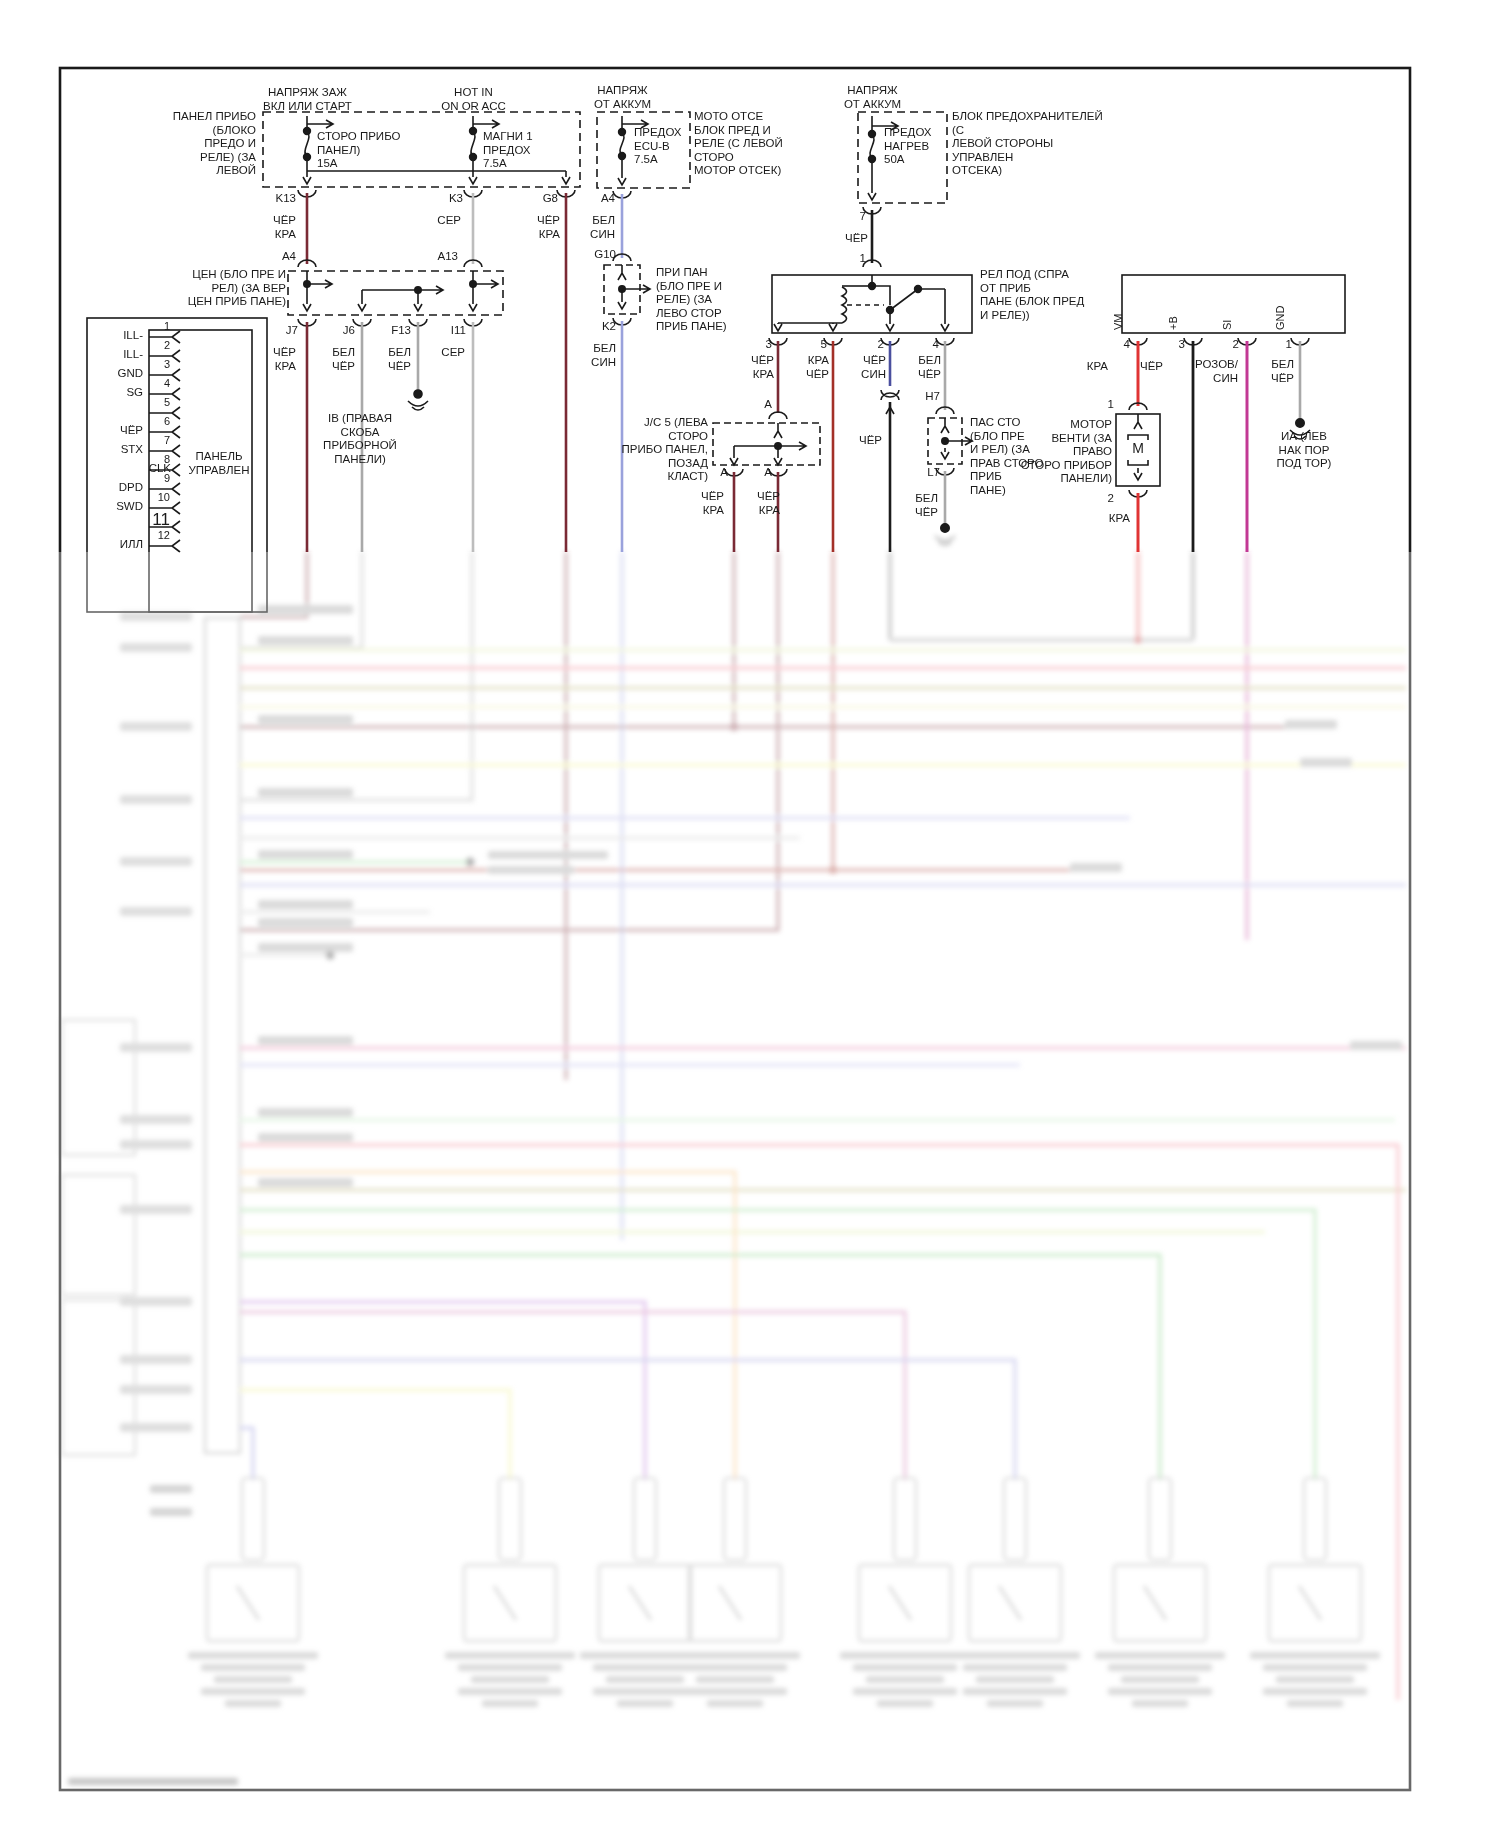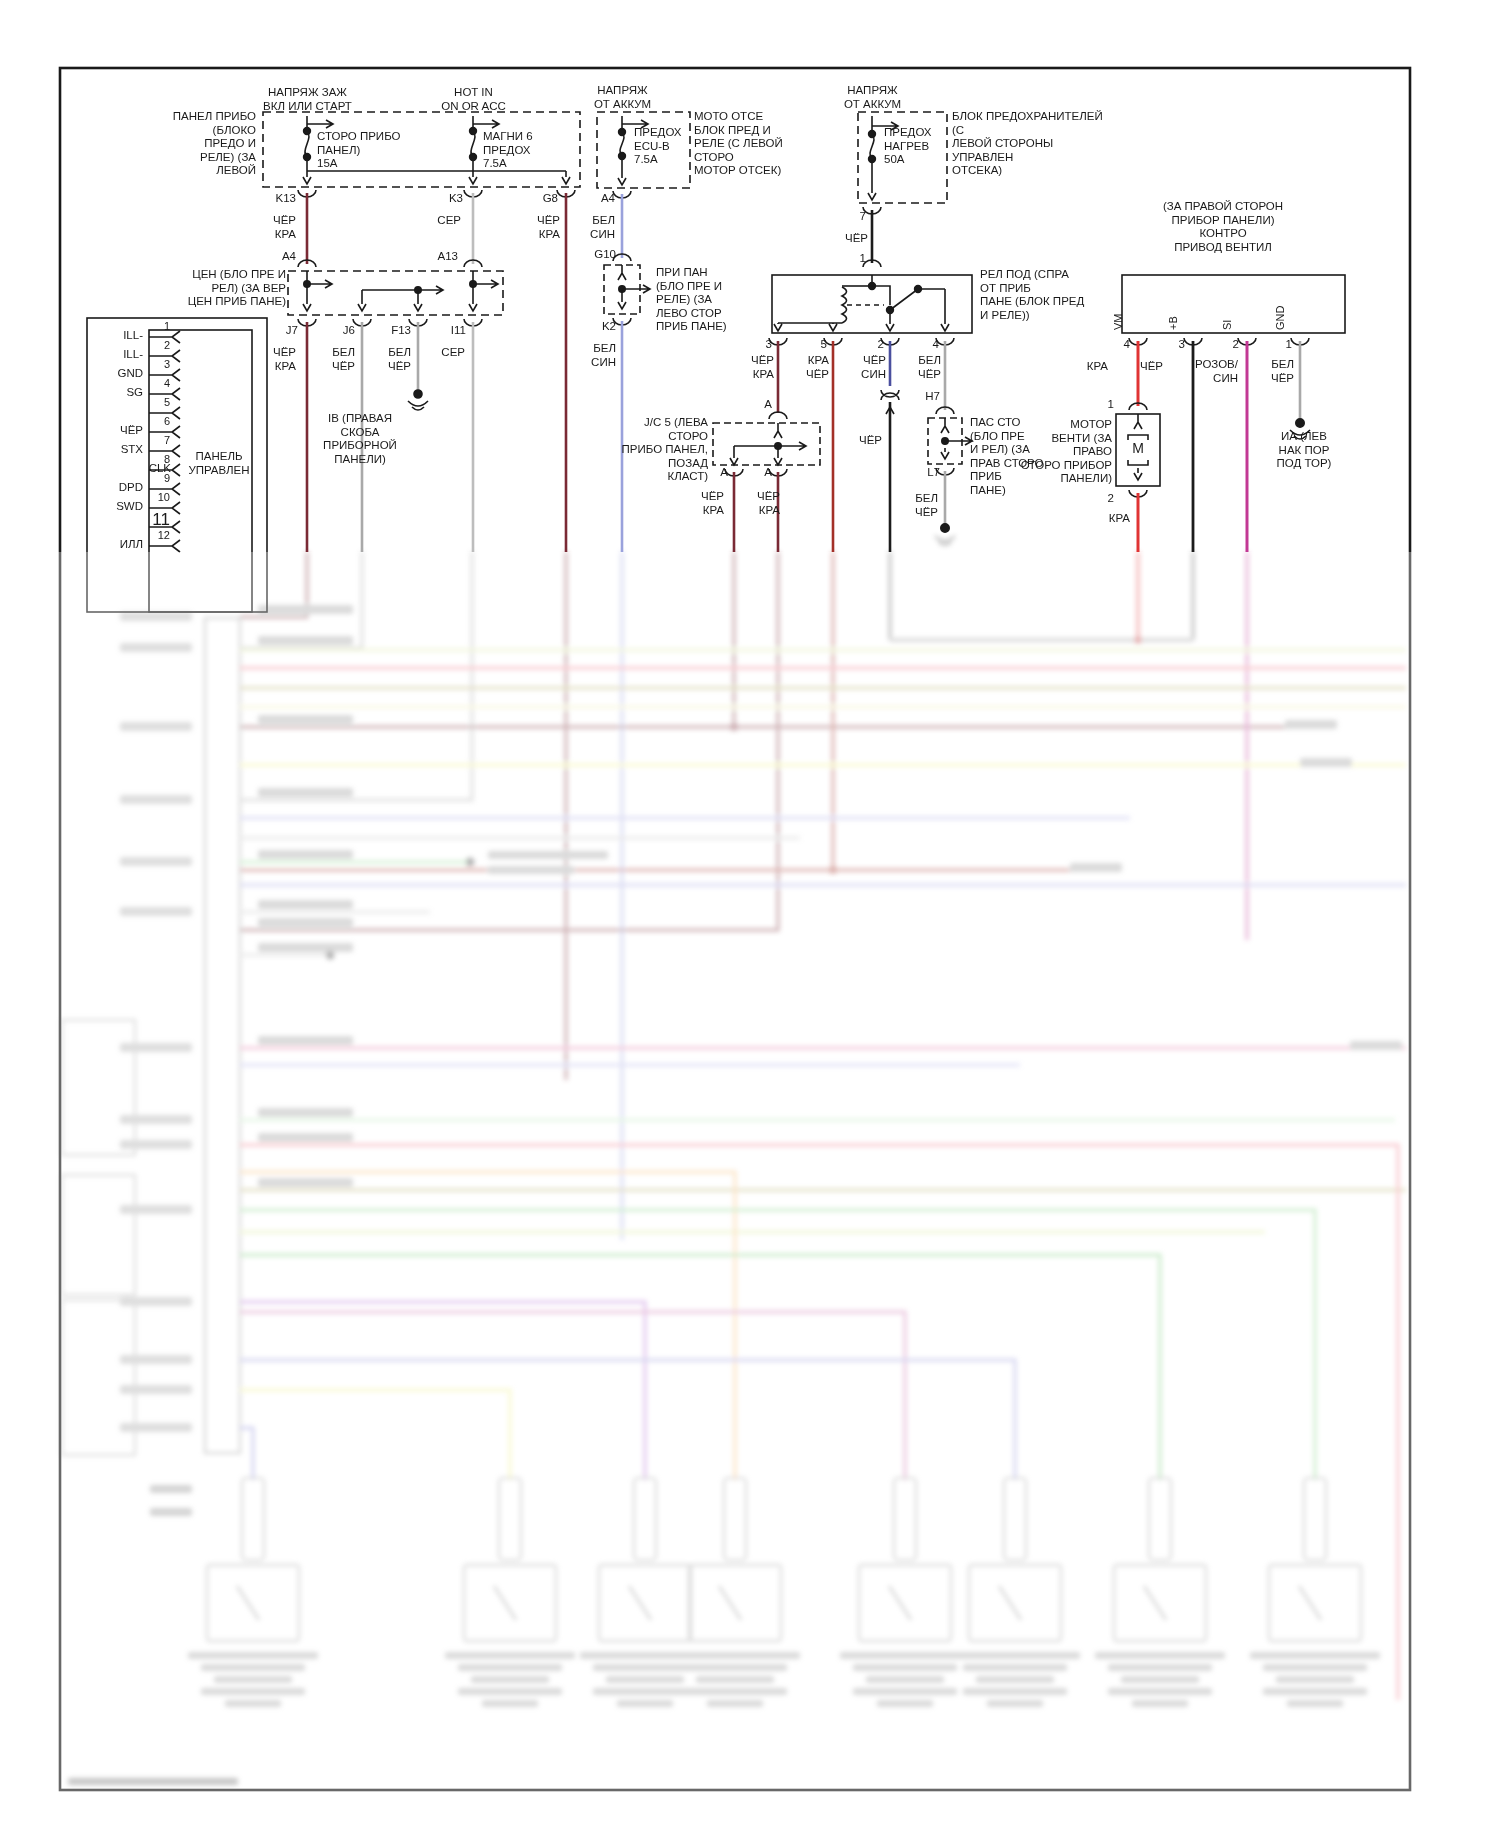--- a/index.html
+++ b/index.html
@@ -342,21 +342,21 @@
 ОТ АККУМ</div>
 
 <div class="lbl r" style="left:168px;top:110px;width:88px">ПАНЕЛ ПРИБО
 (БЛОКО
 ПРЕДО И
 РЕЛЕ) (ЗА
 ЛЕВОЙ</div>
 <div class="lbl l" style="left:317px;top:130px;width:86px">СТОРО ПРИБО
 ПАНЕЛ)
 15А</div>
-<div class="lbl l" style="left:483px;top:130px;width:80px">МАГНИ 6
+<div class="lbl l" style="left:483px;top:130px;width:80px">МАГНИ 1
 ПРЕДОХ
 7.5А</div>
 <div class="lbl r" style="left:258px;top:192px;width:38px">K13</div>
 <div class="lbl r" style="left:427px;top:192px;width:36px">K3</div>
 <div class="lbl r" style="left:528px;top:192px;width:30px">G8</div>
 <div class="lbl r" style="left:262px;top:214px;width:34px">ЧЁР
 КРА</div>
 <div class="lbl r" style="left:427px;top:214px;width:34px">СЕР</div>
 <div class="lbl r" style="left:524px;top:214px;width:36px">ЧЁР
 КРА</div>
@@ -454,24 +454,20 @@
 <div class="lbl l" style="left:970px;top:416px;width:88px">ПАС СТО
 (БЛО ПРЕ
 И РЕЛ) (ЗА
 ПРАВ СТОРО
 ПРИБ
 ПАНЕ)</div>
 <div class="lbl r" style="left:912px;top:466px;width:28px">L7</div>
 <div class="lbl r" style="left:902px;top:492px;width:36px">БЕЛ
 ЧЁР</div>
 
-<div class="lbl c" style="left:1108px;top:200px;width:230px">(ЗА ПРАВОЙ СТОРОН
-ПРИБОР ПАНЕЛИ)
-КОНТРО
-ПРИВОД ВЕНТИЛ</div>
 <div class="vpin" style="left:1125px;top:317px">VM</div>
 <div class="vpin" style="left:1180px;top:317px">+B</div>
 <div class="vpin" style="left:1234px;top:317px">SI</div>
 <div class="vpin" style="left:1287px;top:317px">GND</div>
 <div class="lbl r" style="left:1104px;top:338px;width:26px">4</div>
 <div class="lbl r" style="left:1159px;top:338px;width:26px">3</div>
 <div class="lbl r" style="left:1213px;top:338px;width:26px">2</div>
 <div class="lbl r" style="left:1266px;top:338px;width:26px">1</div>
 <div class="lbl r" style="left:1072px;top:360px;width:36px">КРА</div>
 <div class="lbl r" style="left:1127px;top:360px;width:36px">ЧЁР</div>

